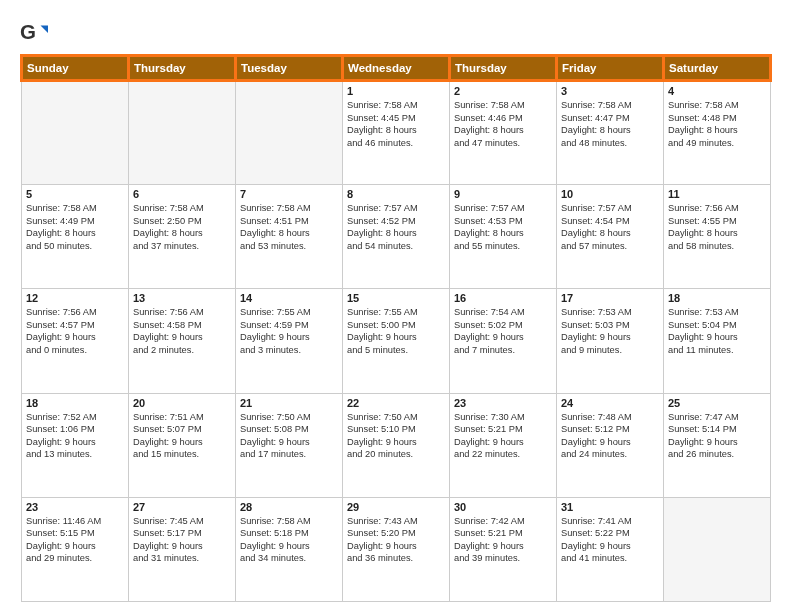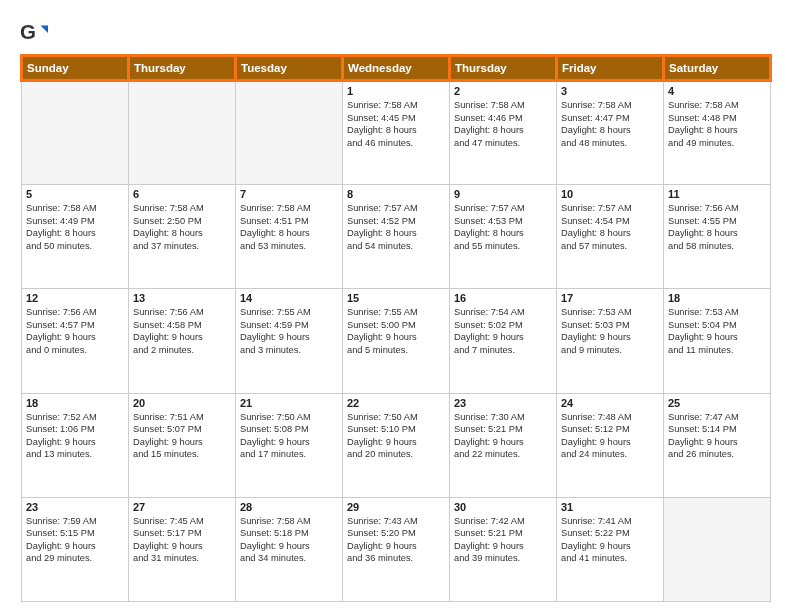--- a/index.html
+++ b/index.html
@@ -313,21 +313,21 @@
             <div class="day-num">25</div>
             <div class="cell-line">Sunrise: 7:47 AM</div>
             <div class="cell-line">Sunset: 5:14 PM</div>
             <div class="cell-line">Daylight: 9 hours</div>
             <div class="cell-line">and 26 minutes.</div>
           </td>
         </tr>
         <tr>
           <td>
             <div class="day-num">23</div>
-            <div class="cell-line">Sunrise: 7:59 AM</div>
+            <div class="cell-line">Sunrise: 11:46 AM</div>
             <div class="cell-line">Sunset: 5:15 PM</div>
             <div class="cell-line">Daylight: 9 hours</div>
             <div class="cell-line">and 29 minutes.</div>
           </td>
           <td>
             <div class="day-num">27</div>
             <div class="cell-line">Sunrise: 7:45 AM</div>
             <div class="cell-line">Sunset: 5:17 PM</div>
             <div class="cell-line">Daylight: 9 hours</div>
             <div class="cell-line">and 31 minutes.</div>

